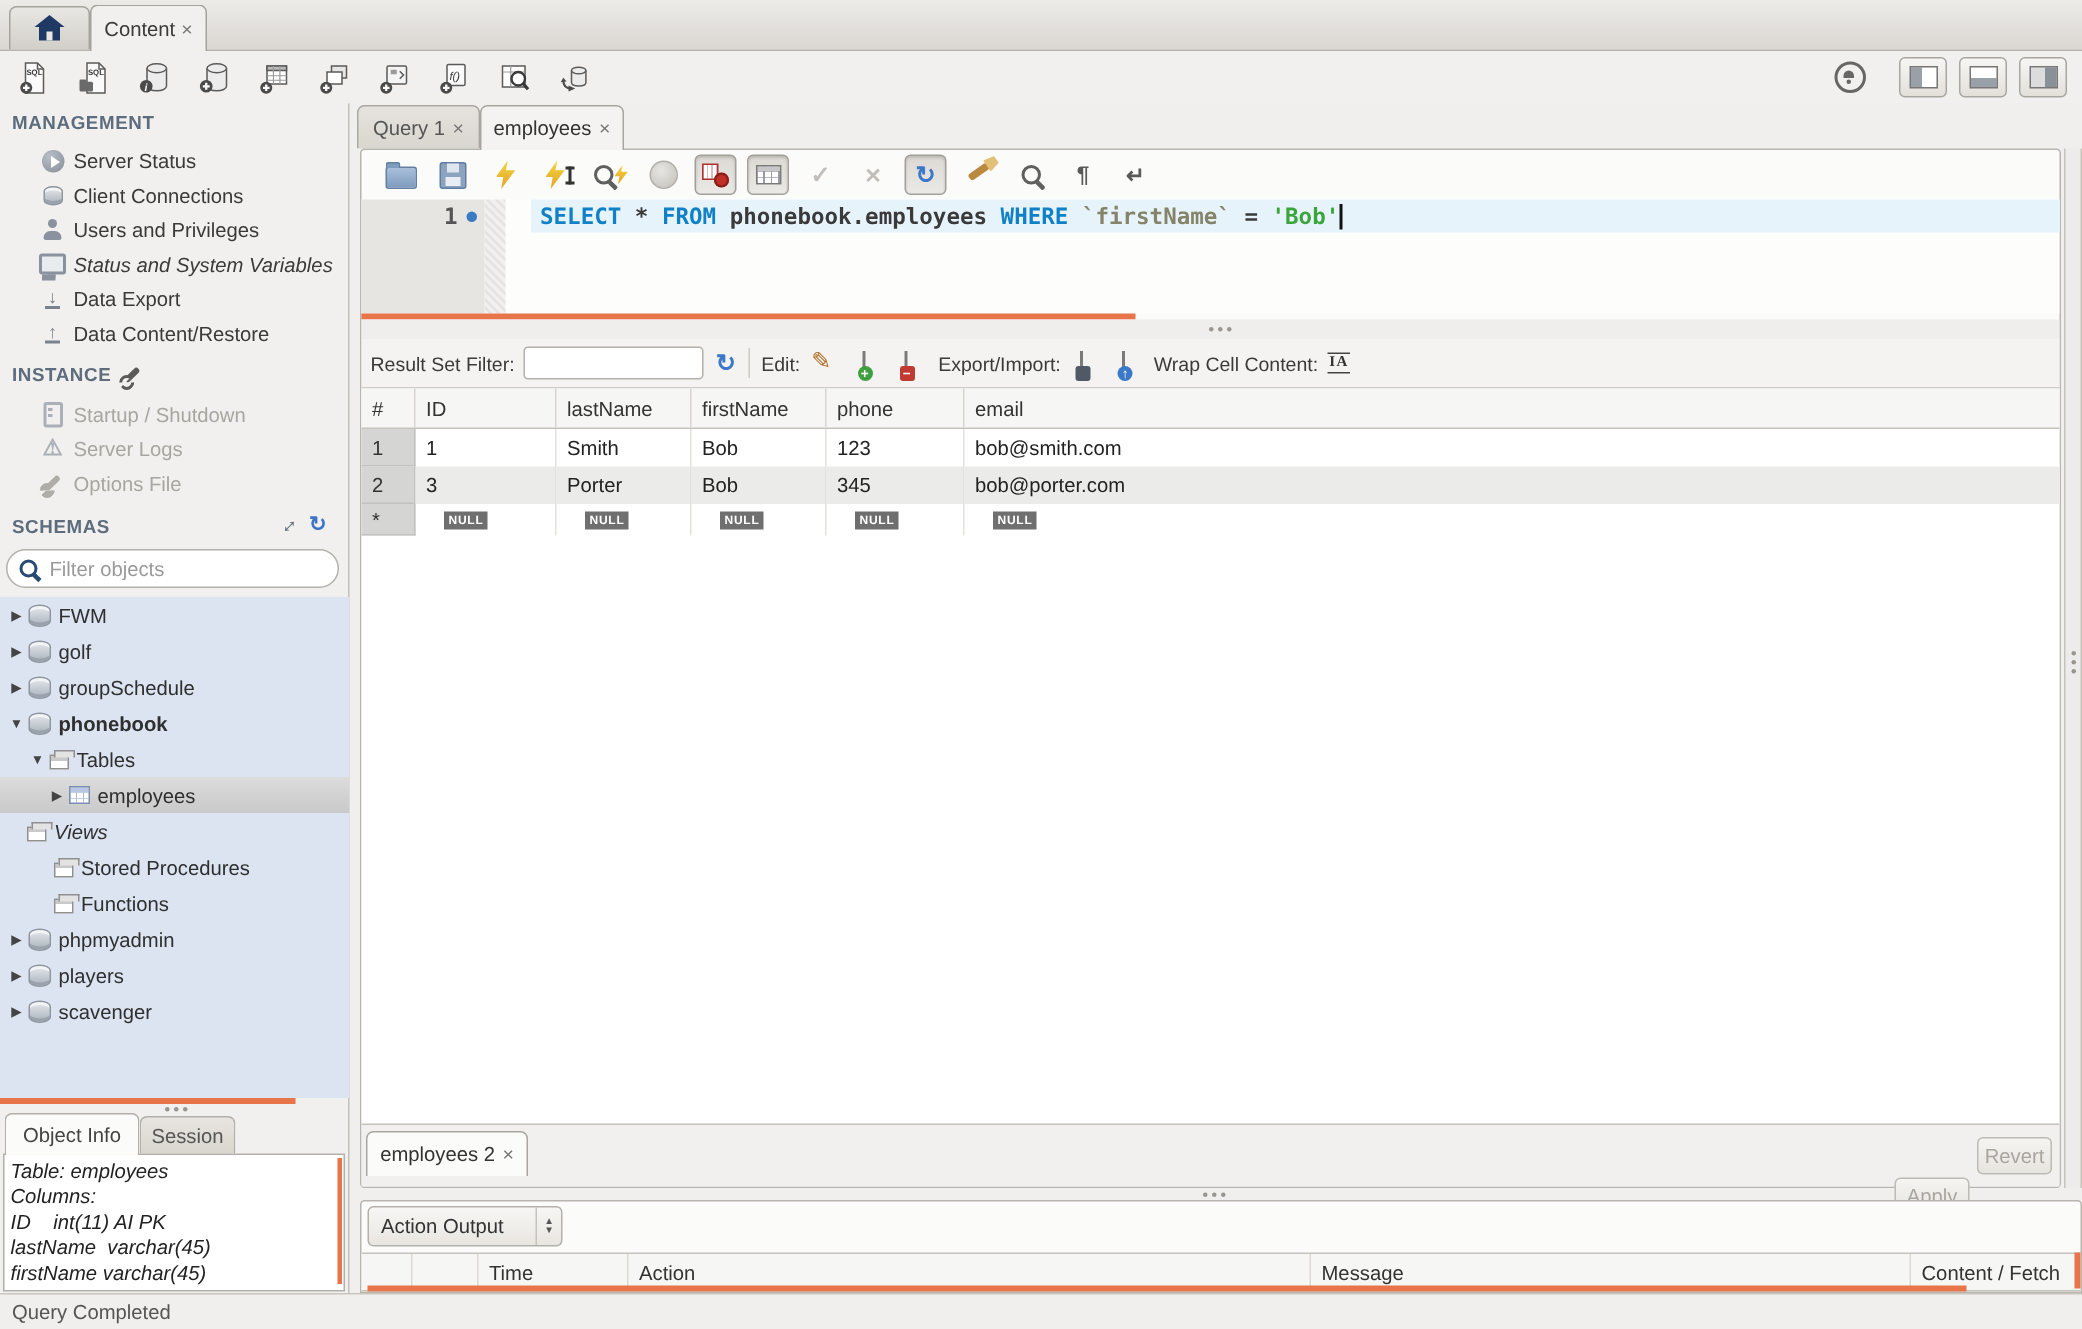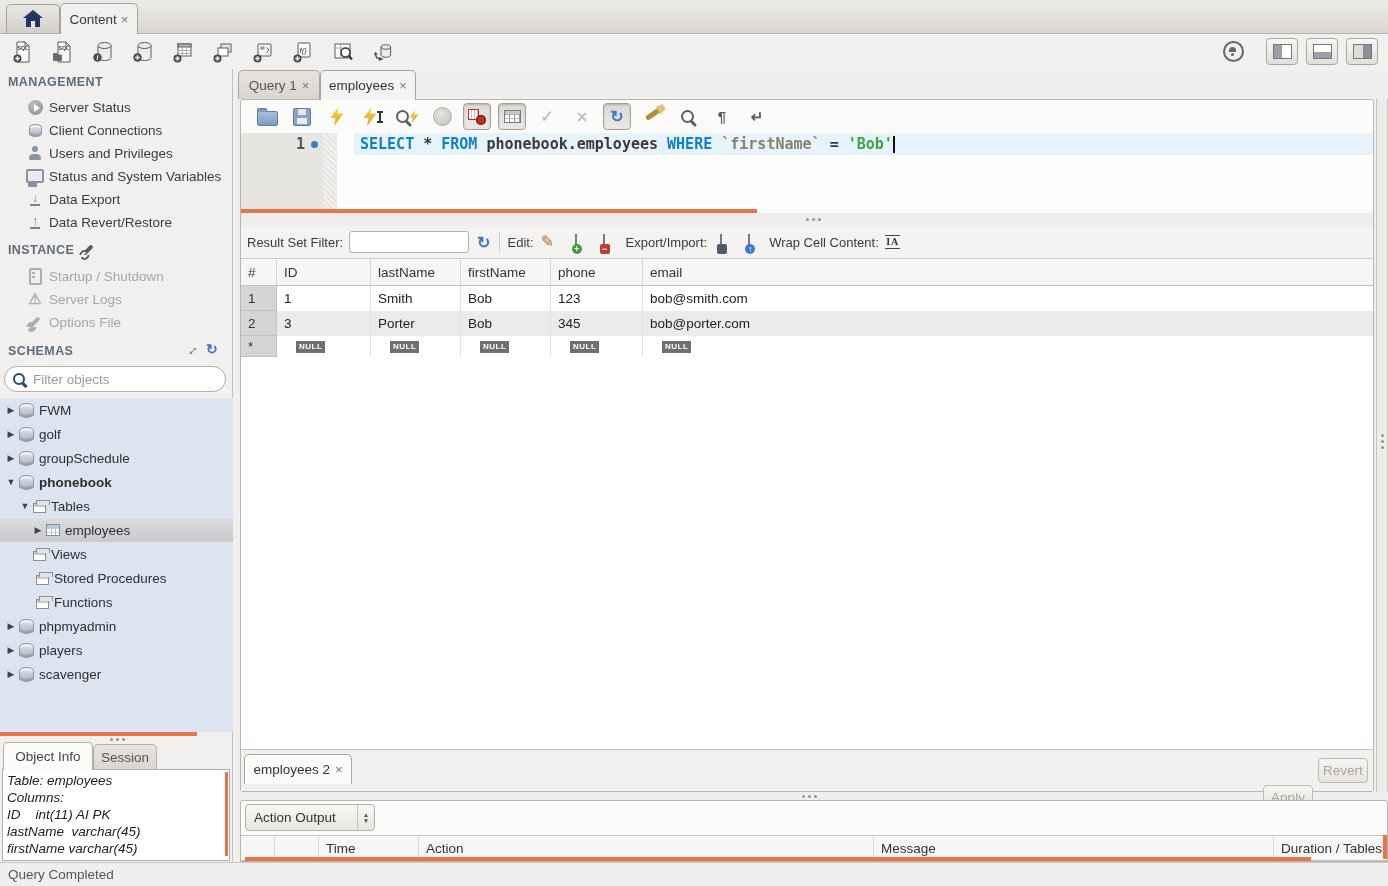--- a/index.html
+++ b/index.html
@@ -351,37 +351,37 @@
           <span class="cyl small"></span>
         </span>
       <span class="tx">Client Connections</span>
     </div>
     <div class="mitem" style="top:73px;">
       <span class="ic">
           <span class="userico"></span>
         </span>
       <span class="tx">Users and Privileges</span>
     </div>
-    <div class="mitem" style="top:96px;">
+    <div class="mitem" style="top:96px;font-style:italic;">
       <span class="ic">
           <span class="monico"></span>
         </span>
       <span class="tx">Status and System Variables</span>
     </div>
     <div class="mitem" style="top:119px;">
       <span class="ic">
           <span class="arr-dl">↓</span>
         </span>
       <span class="tx">Data Export</span>
     </div>
     <div class="mitem" style="top:142px;">
       <span class="ic">
           <span class="arr-dl">↑</span>
         </span>
-      <span class="tx">Data Revert/Restore</span>
+      <span class="tx">Data Content/Restore</span>
     </div>
 
     <div class="sec-title" style="top:174px;display:flex;align-items:center;gap:8px;">
       <span>INSTANCE</span>
       <span class="wrench"></span>
     </div>
     <div class="mitem dis" style="top:196px;">
       <span class="ic">
           <span class="srvbox"></span>
         </span>
@@ -443,21 +443,21 @@
           </span>
         <span class="tt">Tables</span>
       </div>
       <div class="trow ind2 sel">
         <span class="arr">▶</span>
         <span class="tic">
             <span class="tblico"></span>
           </span>
         <span class="tt">employees</span>
       </div>
-      <div class="trow ind1" style="padding-left:30px;">
+      <div class="trow ind1" style="padding-left:15px;font-style:italic;">
         <span class="tic">
             <span class="collico"></span>
           </span>
         <span class="tt">Views</span>
       </div>
       <div class="trow ind1" style="padding-left:33px;">
         <span class="tic">
             <span class="collico"></span>
           </span>
         <span class="tt">Stored Procedures</span>
@@ -699,21 +699,21 @@
           <span>▲</span>
             <span>▼</span>
         </span>
       </div>
       <div class="out-head">
         <div class="oc"></div>
         <div class="oc"></div>
         <div class="oc">Time</div>
         <div class="oc">Action</div>
         <div class="oc">Message</div>
-        <div class="oc" style="border-right:none;">Duration / Tables</div>
+        <div class="oc" style="border-right:none;">Content / Fetch</div>
       </div>
       <div class="obar" style="left:4px;bottom:0;width:1066px;height:4px;"></div>
       <div class="obar" style="right:0;top:34px;width:4px;height:24px;"></div>
     </div>
   </div>
 
   <div class="scrollpill"></div>
 
   <div class="statusbar">
     <span>Query Completed</span>

